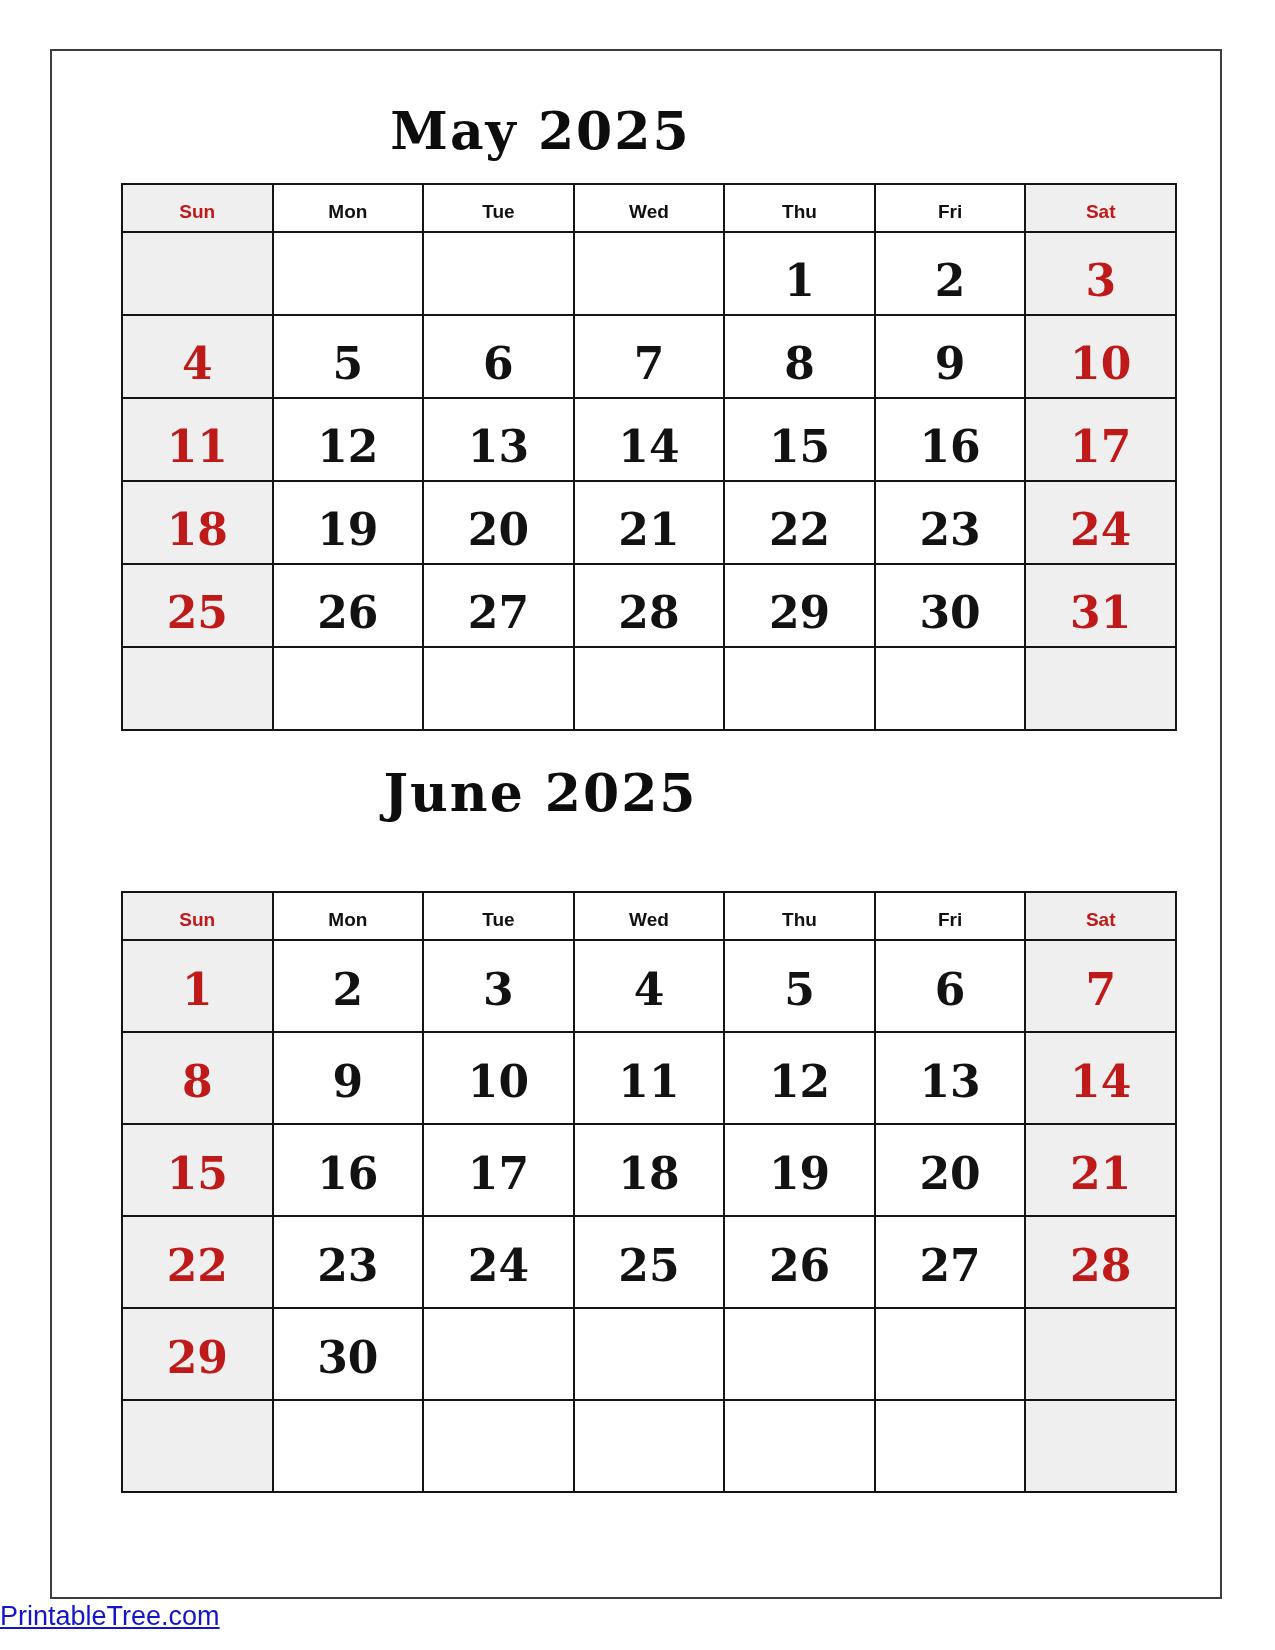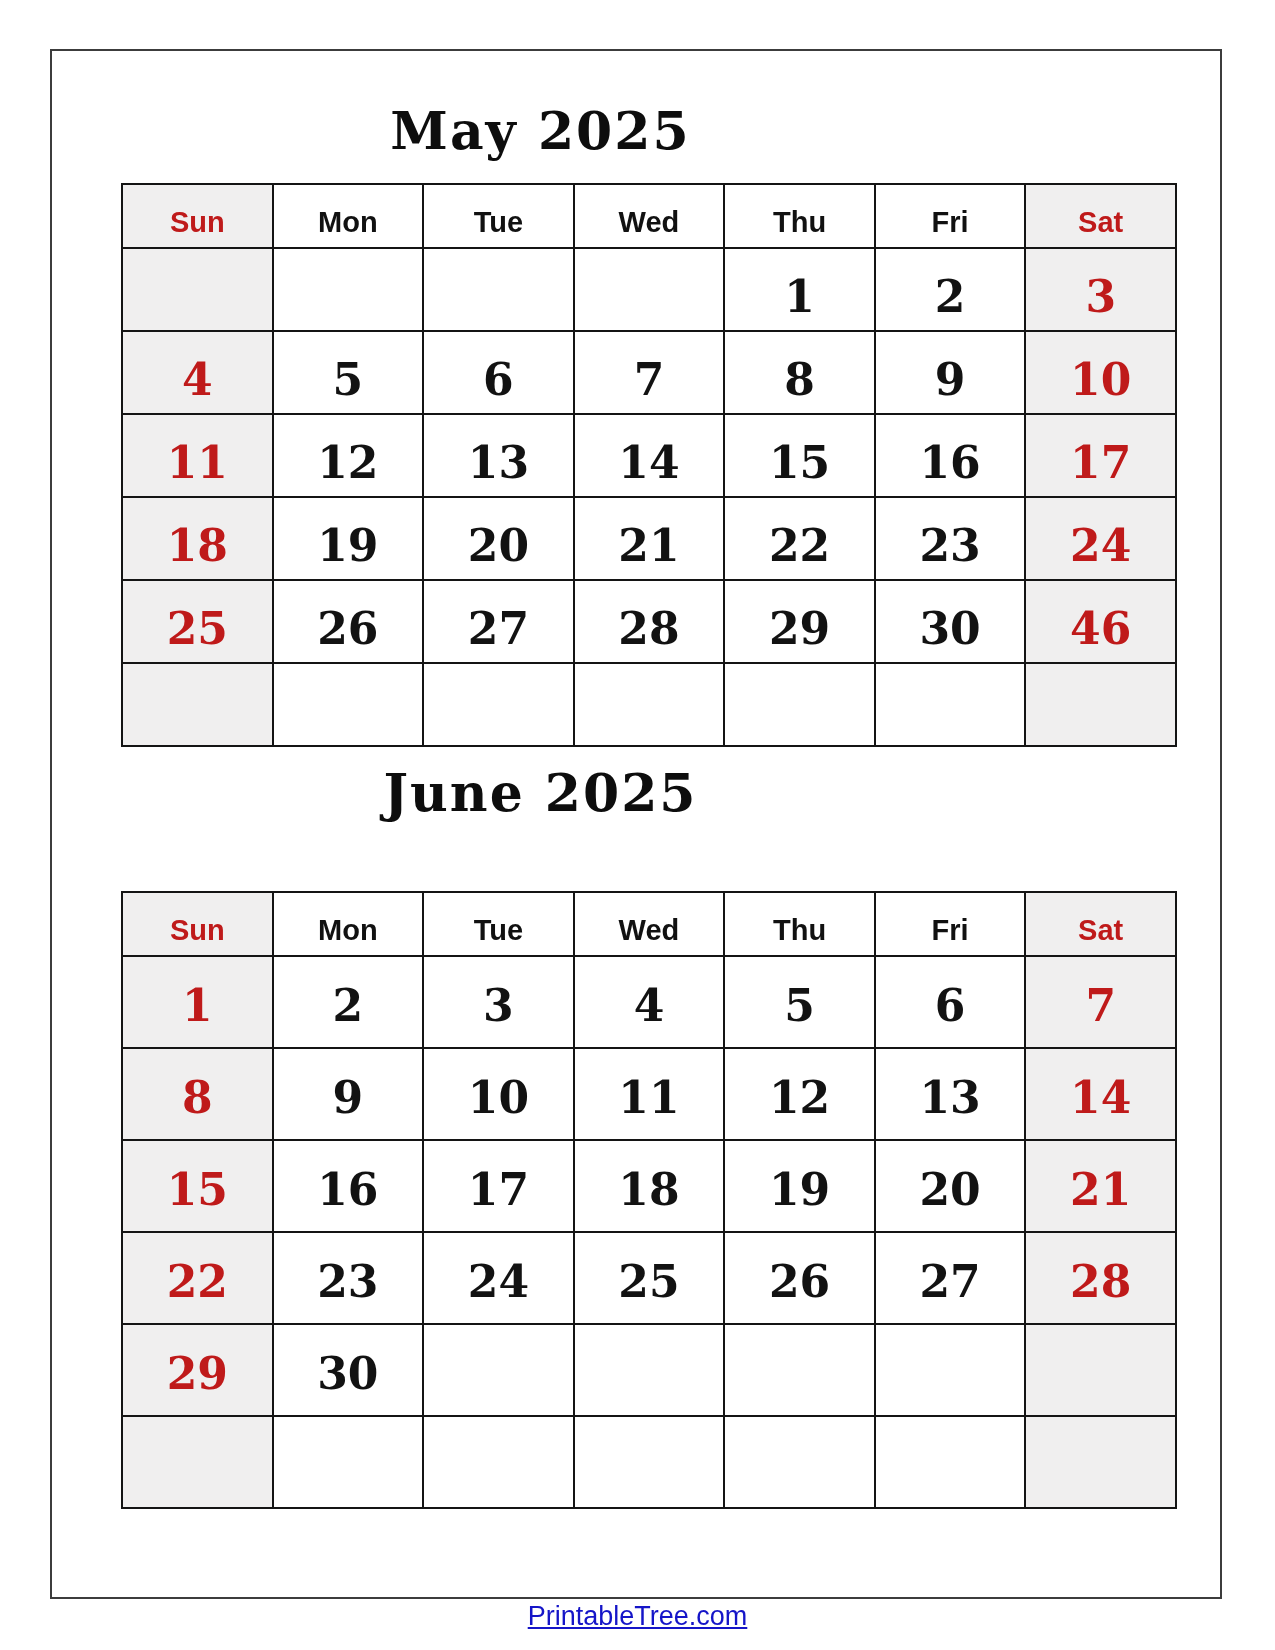--- a/index.html
+++ b/index.html
@@ -22,32 +22,32 @@
     position:absolute;left:121px;width:1056px;table-layout:fixed;
     border-collapse:collapse;background:#fff;
   }
   #table-may{top:183px;}
   #table-june{top:891px;}
   table.calendar th,table.calendar td{
     border:2px solid var(--line,#141414);
     vertical-align:bottom;text-align:center;box-sizing:border-box;
   }
   table.calendar th{
-    height:64px;font-family:"Liberation Sans",sans-serif;font-weight:bold;
-    font-size:29px;color:#111;padding-bottom:8px;background:#fff;
+    height:48px;font-family:"Liberation Sans",sans-serif;font-weight:bold;
+    font-size:19px;color:#111;padding-bottom:8px;background:#fff;
   }
   table.calendar td{
     font-family:"DejaVu Serif",serif;font-weight:bold;font-size:44px;
     color:#121212;background:#fff;
   }
   #table-may td{height:83px;padding-bottom:8px;}
   #table-june td{height:92px;padding-bottom:16px;}
   .we{background:var(--gray,#f0efef) !important;color:var(--red,#bf1a1a) !important;}
   .footer{
-    position:absolute;top:1601px;left:0;width:1275px;text-align:center;
+    position:absolute;top:1601px;left:0;width:1275px;
   }
   .footer a{
     font-family:"Liberation Sans",sans-serif;font-size:27px;
     color:var(--link,#1515c8);text-decoration:underline;
   }
 </style>
 </head>
 <body>
 
 <div class="page-border"></div>
@@ -103,21 +103,21 @@
         <td>23</td>
         <td class="we">24</td>
       </tr>
       <tr>
         <td class="we">25</td>
         <td>26</td>
         <td>27</td>
         <td>28</td>
         <td>29</td>
         <td>30</td>
-        <td class="we">46</td>
+        <td class="we">31</td>
       </tr>
       <tr>
         <td class="we"></td>
         <td></td>
         <td></td>
         <td></td>
         <td></td>
         <td></td>
         <td class="we"></td>
       </tr>

